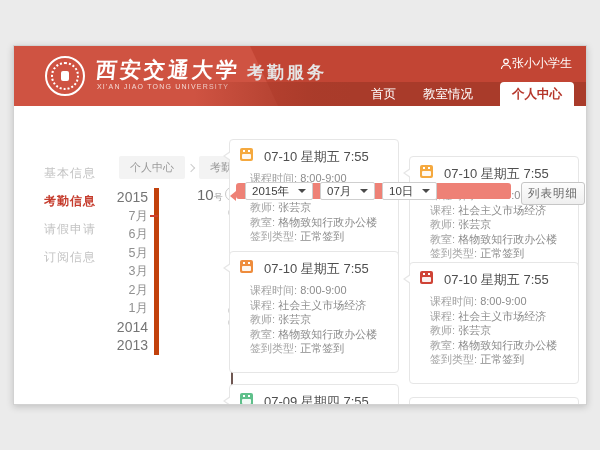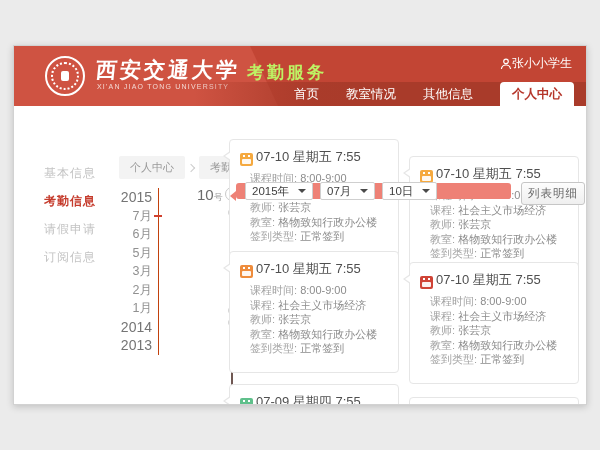--- a/index.html
+++ b/index.html
@@ -16,21 +16,21 @@
               background:#cf5342; transform:skewX(25deg); }
   .logo { position:absolute; left:31px; top:10px; width:40px; height:40px; border:2px solid #fff;
           border-radius:50%; }
   .logo-inner { position:absolute; left:4px; top:4px; width:28px; height:28px;
                 border:2px dotted #fff; border-radius:50%; }
   .logo-core { position:absolute; left:14px; top:13px; width:8px; height:10px; background:#fff;
                border-radius:2px; }
   .uni-cn { position:absolute; left:82px; top:10px; color:#fff; font-size:21px; font-weight:bold;
             letter-spacing:3px; transform:skewX(-6deg); font-family:"Liberation Serif","DejaVu Serif",serif; }
   .uni-en { position:absolute; left:83px; top:37px; color:#f4d9d4; font-size:7px; letter-spacing:1.2px; }
-  .svc-title { position:absolute; left:233px; top:15px; color:#bef264; font-size:17px; font-weight:bold;
+  .svc-title { position:absolute; left:233px; top:15px; color:#e5e5e5; font-size:17px; font-weight:bold;
                letter-spacing:3px; }
   .user { position:absolute; right:14px; top:9px; display:flex; align-items:center; 
           color:#fff; font-size:12px; }
   .navstrip { position:absolute; left:0; right:0; bottom:0; height:24px;
               background:linear-gradient(90deg, rgba(169,59,42,0) 180px, rgba(169,59,42,.95) 300px, #a93b2a 340px);
               display:flex; justify-content:flex-end; align-items:center; }
   .nav-item { color:#fff; font-size:12.5px; margin-right:27px; cursor:pointer; line-height:24px; }
   .nav-item.active { background:#fff; color:#b5352a; font-weight:bold; border-radius:4px 4px 0 0;
                      padding:0 12px; margin-right:12px; margin-left:0; height:24px; }
 
@@ -40,21 +40,21 @@
   .side-item.active { color:#c53b2c; font-weight:bold; }
 
   
   .crumbs { position:absolute; left:105px; top:110px; display:flex; align-items:center; }
   .crumb { background:#f3f3f3; color:#999; font-size:11px; padding:4px 11px; border-radius:2px; cursor:pointer; }
   .crumb-sep { width:6px; height:6px; border-top:1px solid #ccc; border-right:1px solid #ccc;
                transform:rotate(45deg); margin:0 5px 0 3px; }
 
   
   .monthnav { position:absolute; left:95px; top:142px; width:50px; text-align:right;
-              border-right:1px solid #c2410c; padding-right:6px; }
+              border-right:5px solid #c2410c; padding-right:6px; }
   .m-item { position:relative; line-height:18.5px; font-size:12.5px; color:#909090; cursor:pointer; }
   .m-item.year { font-size:14px; color:#757575; }
   .m-tick { position:absolute; right:-10px; top:8px; width:8px; height:2px; background:#d0402e; }
 
   
   .tl-line { position:absolute; left:217px; top:129px; width:2px; height:274px; background:#6f5752; }
   .tl-dot { position:absolute; background:#fff; border:1.5px solid #c9c9c9; border-radius:50%; }
   .day-marker { position:absolute; color:#6b6b6b; }
   .day-marker .num { font-size:15px; }
   .day-marker .suffix { font-size:9px; color:#9a9a9a; }
@@ -74,21 +74,21 @@
               font-size:11.5px; color:#666; letter-spacing:1px; cursor:pointer; z-index:30;
               font-family:"Liberation Sans","DejaVu Sans",sans-serif; }
 
   
   .card { position:absolute; width:170px; background:#fff; border:1px solid #e6e6e6; border-radius:4px;
           z-index:10; }
   .card::before { content:""; position:absolute; left:-7px; top:11px; border-top:5px solid transparent;
                   border-bottom:5px solid transparent; border-right:7px solid #e6e6e6; }
   .card::after { content:""; position:absolute; left:-5.5px; top:12px; border-top:4px solid transparent;
                  border-bottom:4px solid transparent; border-right:6px solid #fff; }
-  .c-head { display:flex; align-items:flex-end; gap:3px; padding:8px 10px 3px 10px; }
+  .c-head { display:flex; align-items:flex-start; gap:11px; padding:8px 10px 3px 10px; }
   .c-icon { position:relative; width:13px; height:13px; border-radius:2px; flex:0 0 13px; }
   .c-icon::before { content:""; position:absolute; top:2px; left:3px; width:2px; height:2px;
                     background:#fff; box-shadow:5px 0 0 #fff; }
   .c-icon::after { content:""; position:absolute; left:2px; right:2px; bottom:2px; height:5px;
                    background:rgba(255,255,255,.92); border-radius:1px; }
   .c-date { font-size:13px; color:#4f4f4f; }
   .c-body { padding:2px 8px 16px 20px; }
   .c-row { font-size:11px; line-height:14.5px; white-space:nowrap; }
   .c-row .lbl { color:#a3a3a3; }
   .c-row .val { color:#8c8c8c; }
@@ -119,23 +119,20 @@
         <span>张小小</span>
         <span>学生</span>
       </div>
       <div class="navstrip" id="navstrip">
           <div class="nav-item">
     <span>首页</span>
   </div>
           <div class="nav-item">
     <span>教室情况</span>
   </div>
-          <div class="nav-item">
-    <span>其他信息</span>
-  </div>
           <div class="nav-item active">
     <span>个人中心</span>
   </div>
         </div>
     </div>
 
     <ul class="side-list" id="sidebar">
         <li class="side-item">
     <span>基本信息</span>
   </li>

